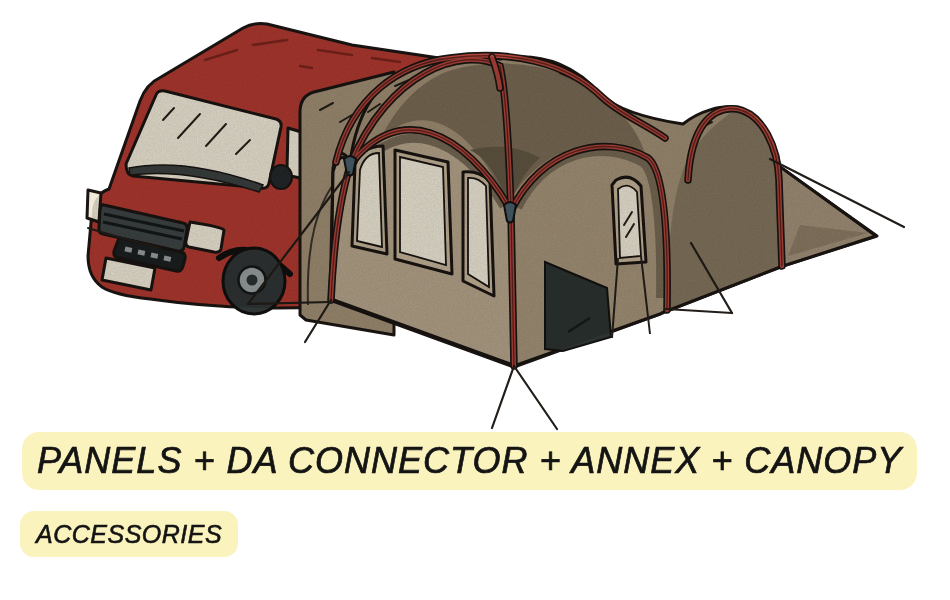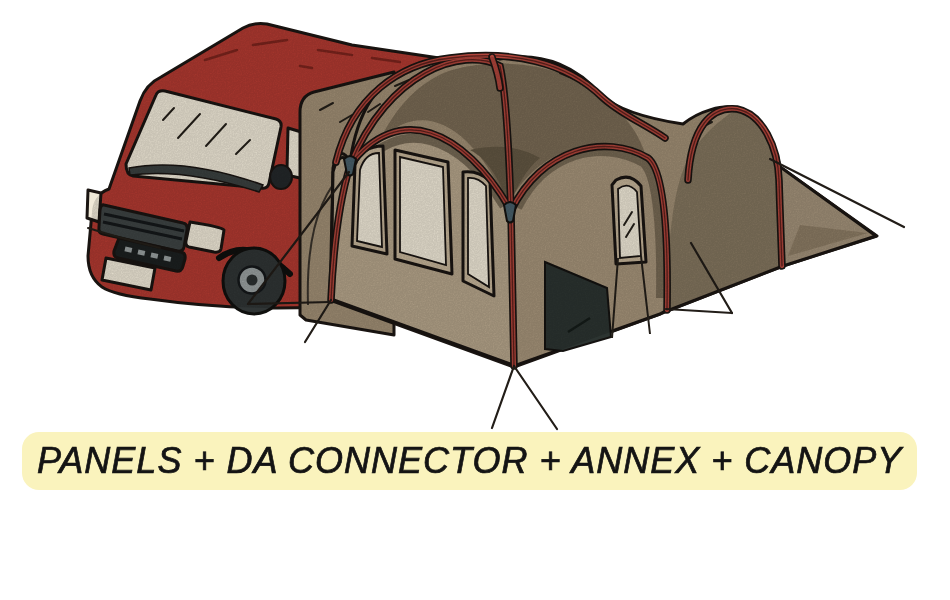--- a/index.html
+++ b/index.html
@@ -216,14 +216,17 @@
         <path d="M770,159 L904,227"></path>
       </g>
     </g>
 
     <rect x="60" y="15" width="880" height="430" clip-path="url(#artClip)" filter="url(#grainF)" opacity="0.16"></rect>
   </svg>
 
   <div class="pill pill-title">
     <span>PANELS + DA CONNECTOR + ANNEX + CANOPY</span>
   </div>
+  <div class="pill pill-sub">
+    <span>ACCESSORIES</span>
+  </div>
 
 </div>
 
 </body></html>

